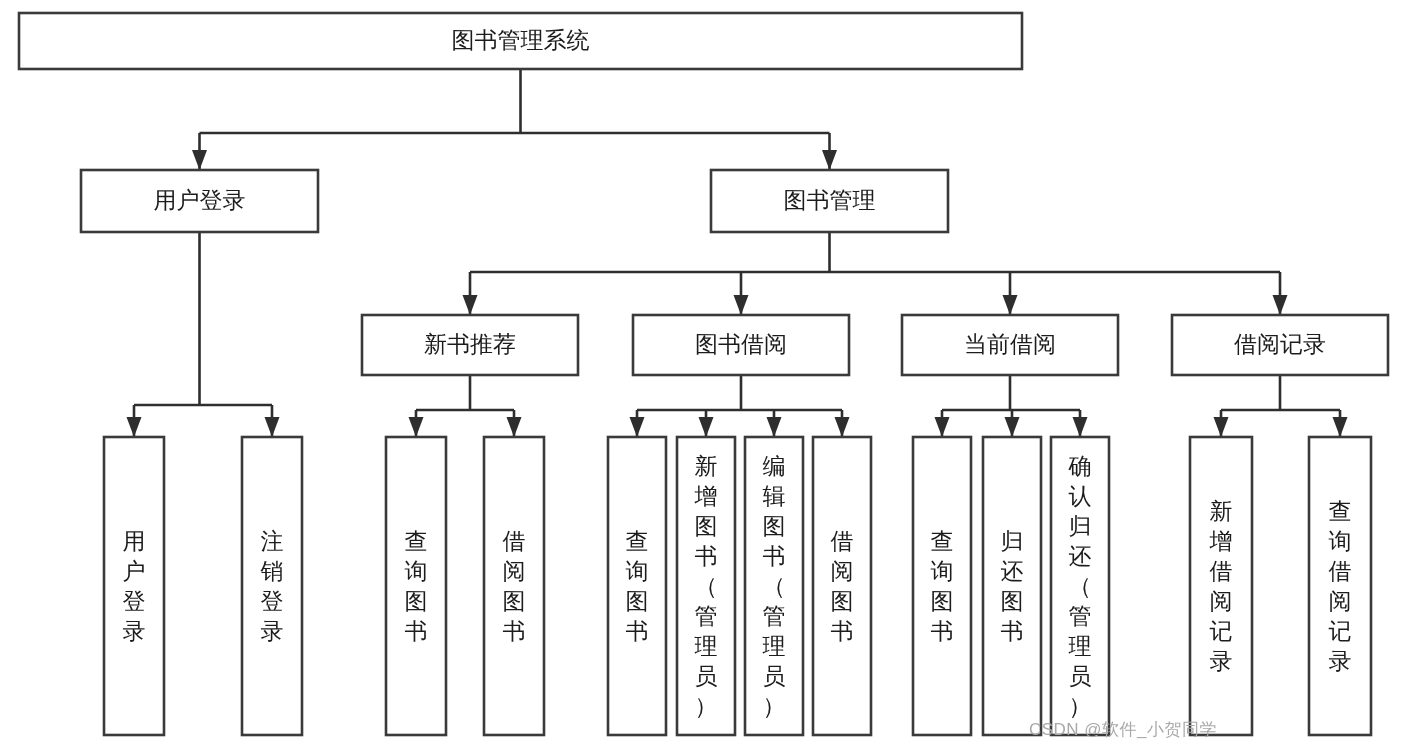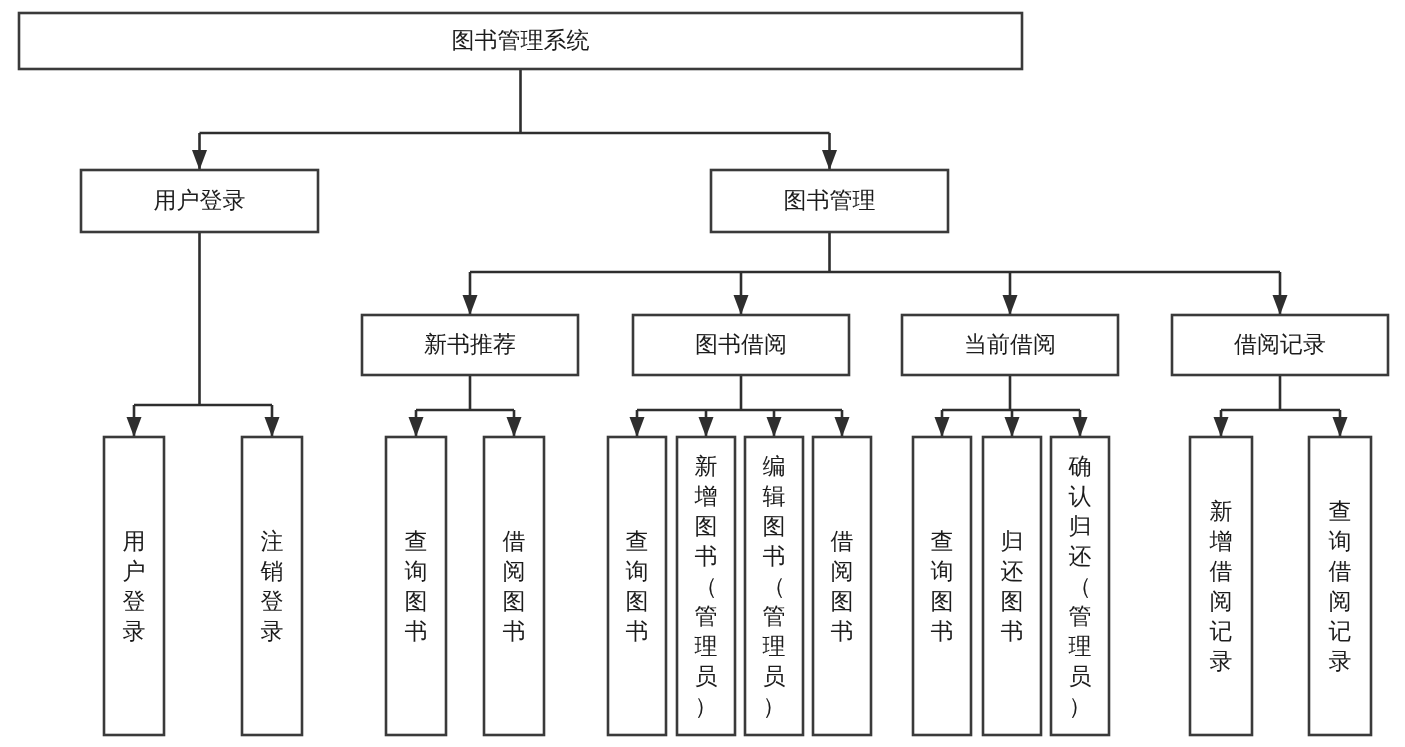--- a/index.html
+++ b/index.html
@@ -203,13 +203,14 @@
           <rect x="1190" y="437" width="62" height="298" class="node-box"></rect>
           <text x="1221" class="node-label-vertical"><tspan x="1221" y="519.4">新</tspan><tspan x="1221" y="549.4">增</tspan><tspan x="1221" y="579.4">借</tspan><tspan x="1221" y="609.4">阅</tspan><tspan x="1221" y="639.4">记</tspan><tspan x="1221" y="669.4">录</tspan></text>
         </g>
         <g>
           <rect x="1309" y="437" width="62" height="298" class="node-box"></rect>
           <text x="1340" class="node-label-vertical"><tspan x="1340" y="519.4">查</tspan><tspan x="1340" y="549.4">询</tspan><tspan x="1340" y="579.4">借</tspan><tspan x="1340" y="609.4">阅</tspan><tspan x="1340" y="639.4">记</tspan><tspan x="1340" y="669.4">录</tspan></text>
         </g>
       </g>
   </svg>
 
+  <div class="watermark">CSDN @软件_小贺同学</div>
 </div>
 
 </body></html>

